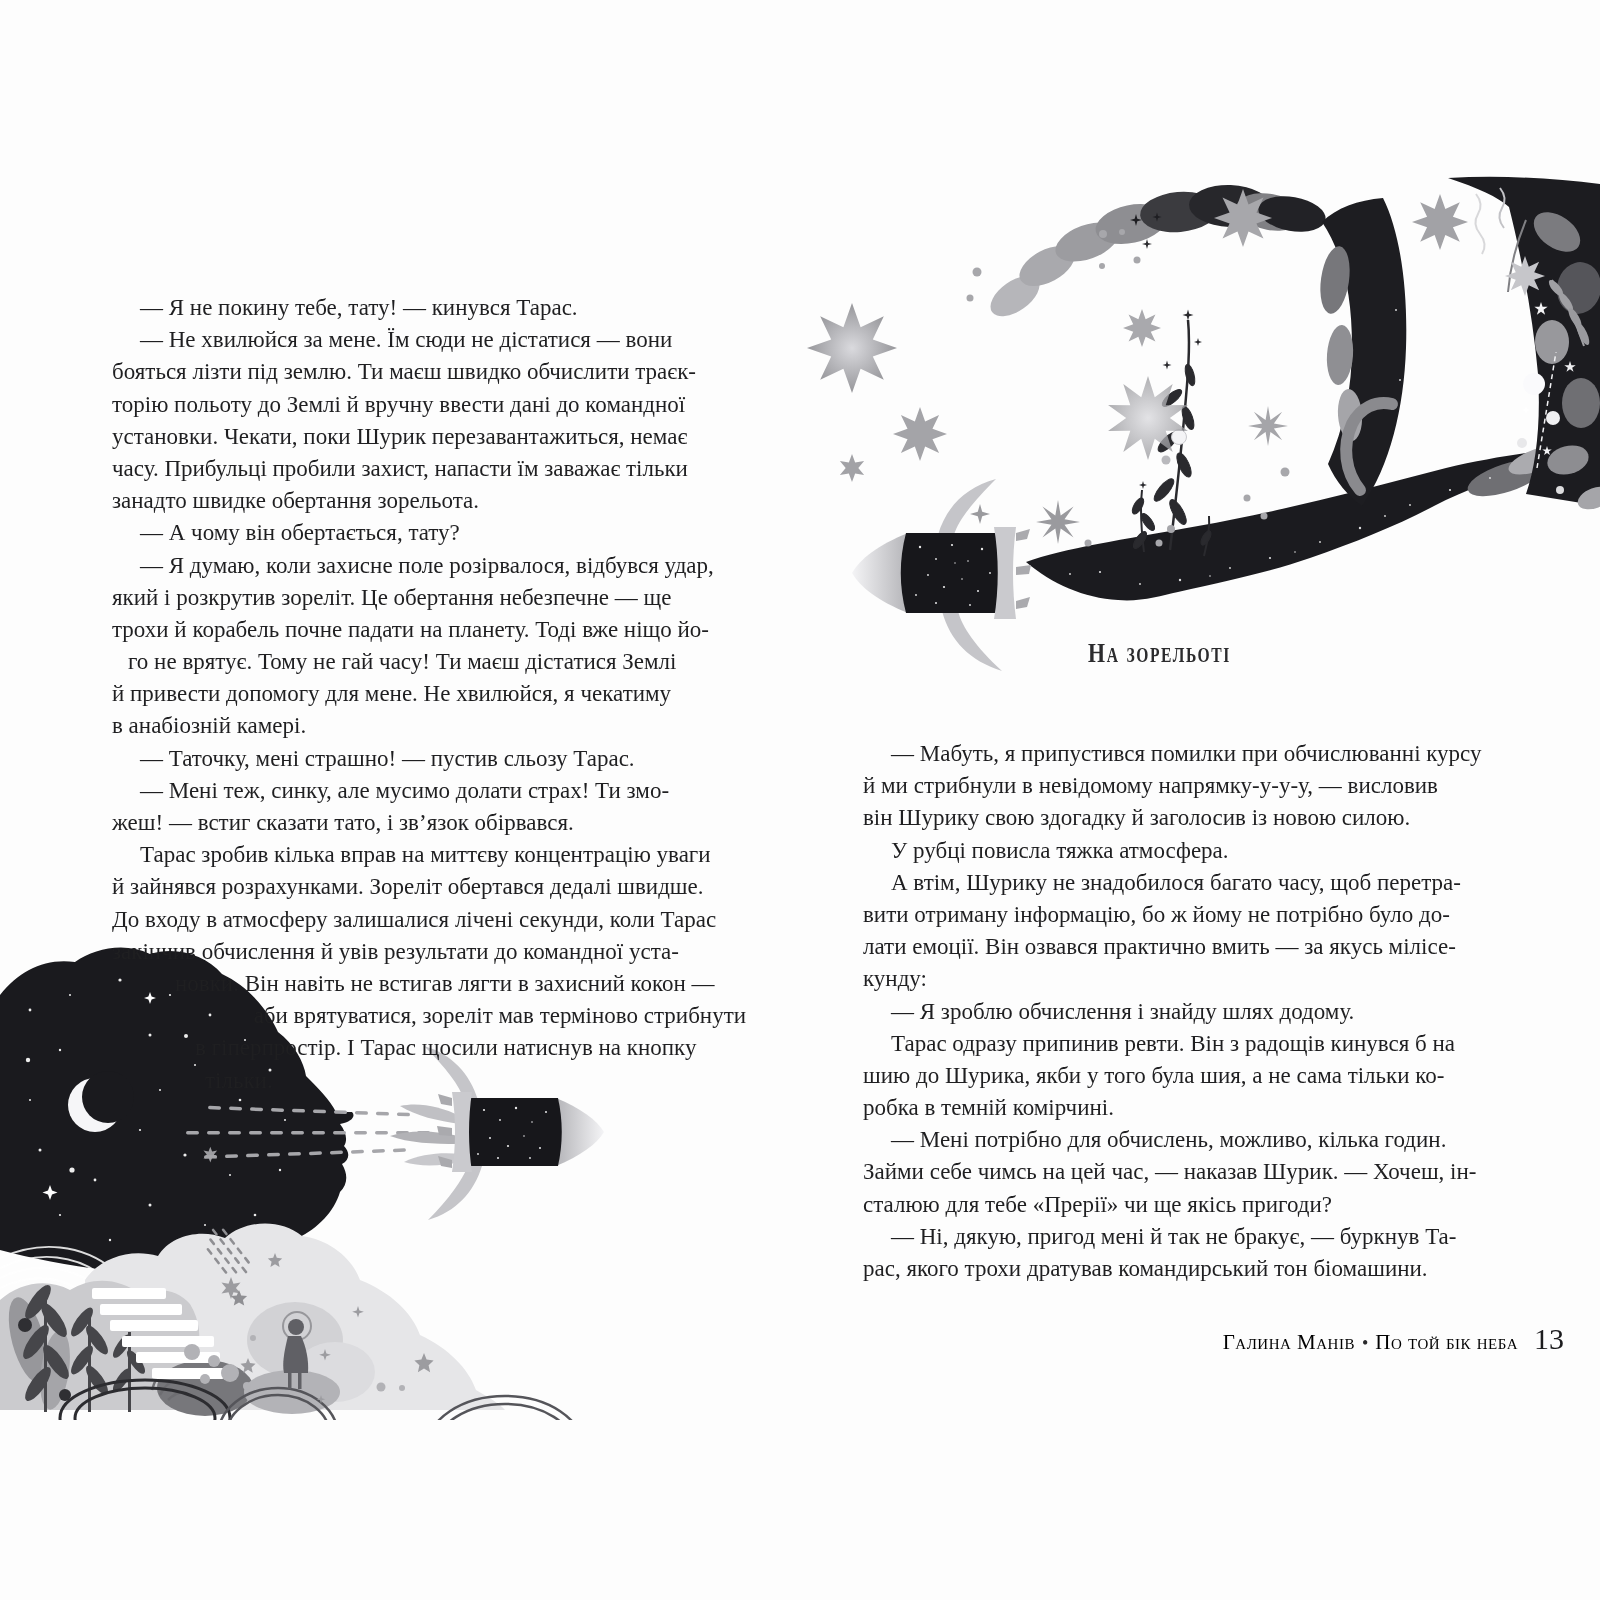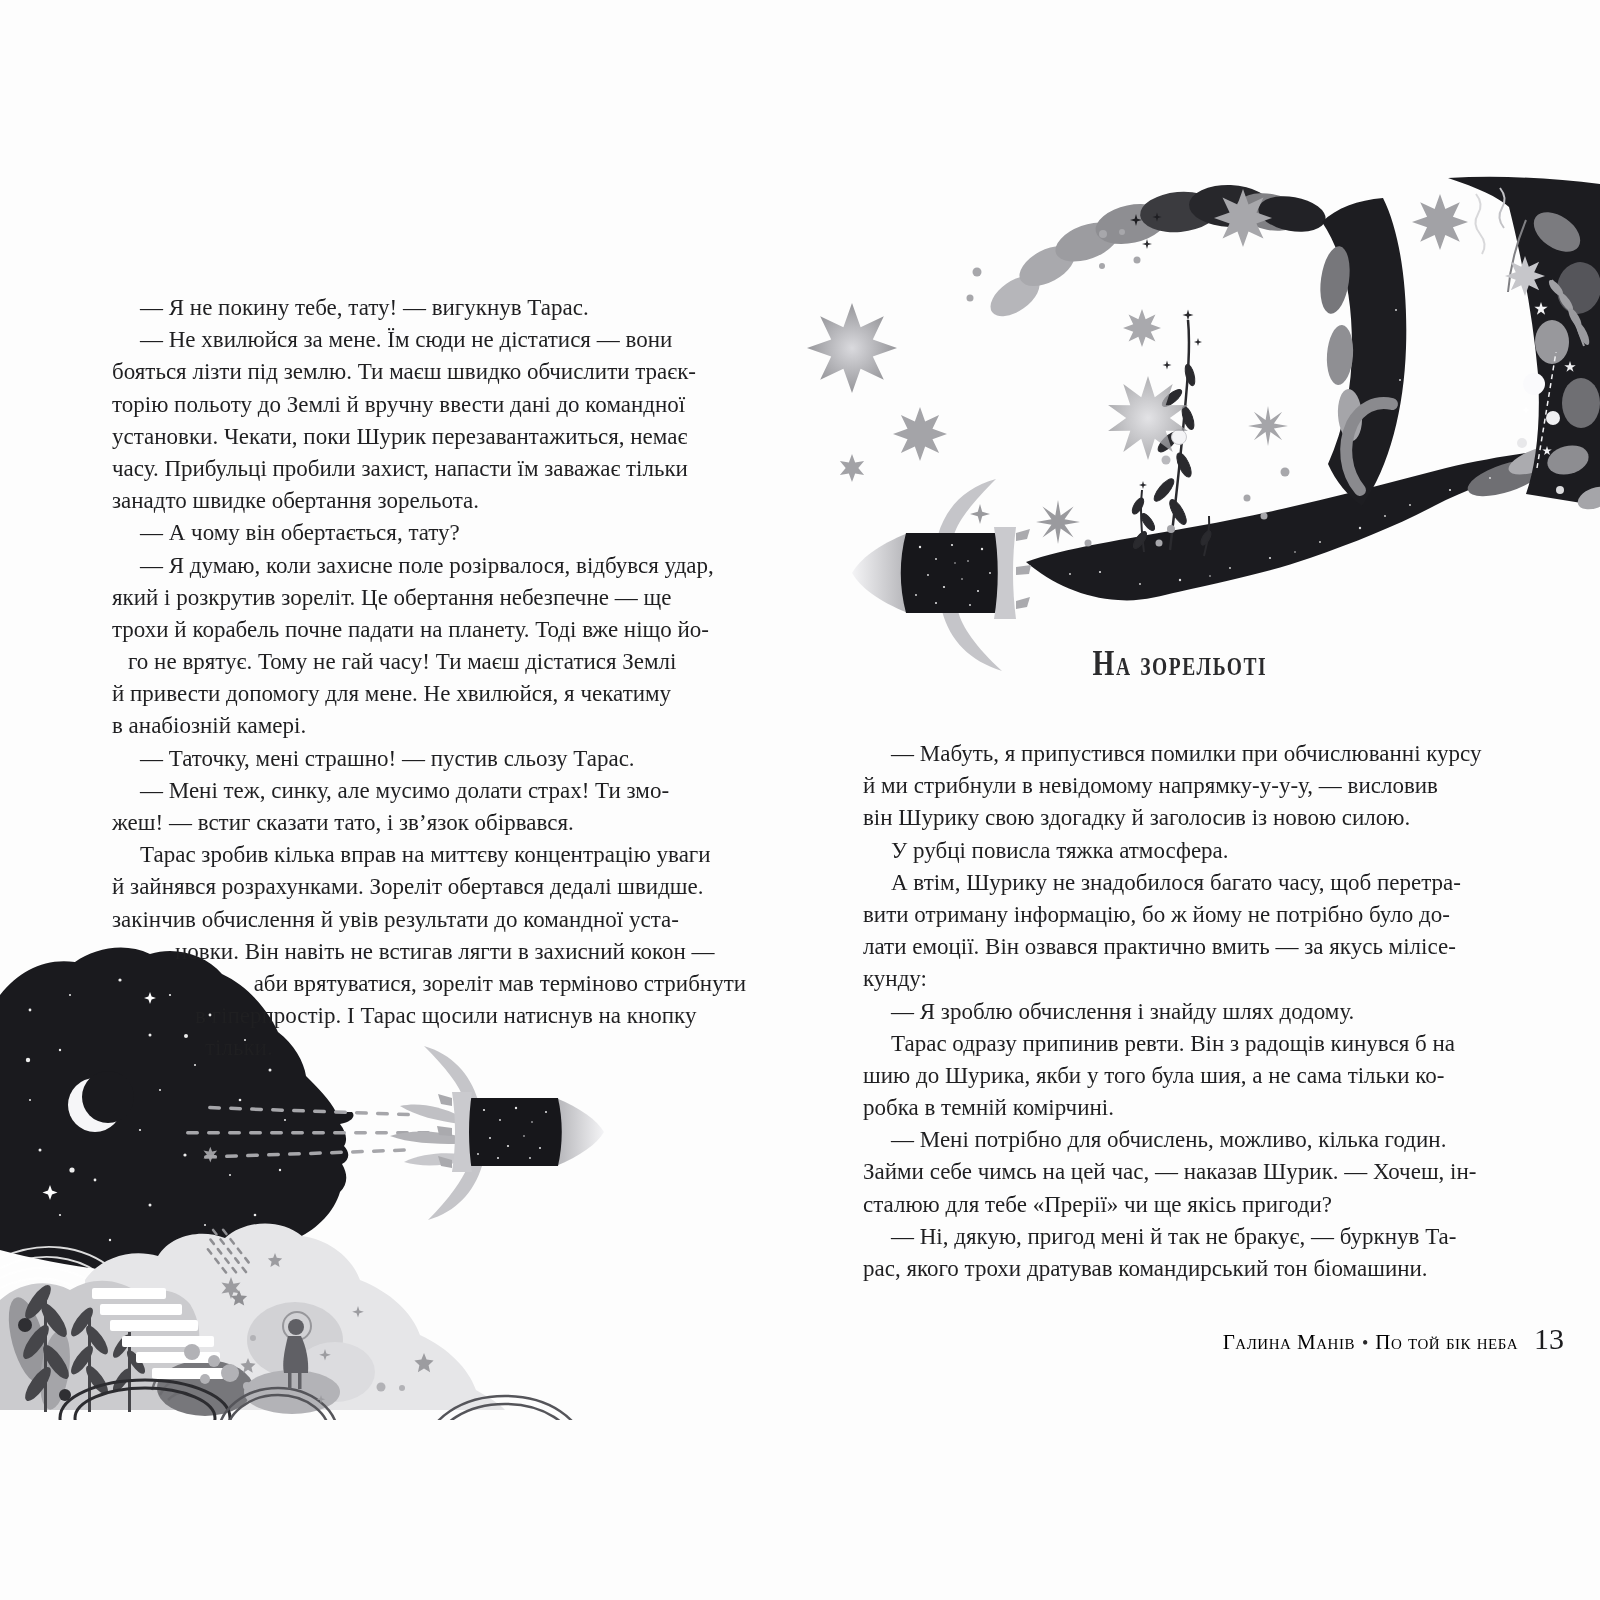--- a/index.html
+++ b/index.html
@@ -3,22 +3,22 @@
 <meta charset="utf-8">
 <style>
   html,body{margin:0;padding:0;}
   body{width:1600px;height:1600px;background:#fdfdfd;position:relative;overflow:hidden;
        font-family:"Liberation Serif","DejaVu Serif",serif;color:#1f1f21;}
   .textcol{position:absolute;width:634px;font-size:23px;line-height:32.2px;}
   .tl{height:32.2px;white-space:nowrap;}
   .tl.ind{text-indent:28px;}
   #left-text{left:112px;top:292px;}
   #right-text{left:863px;top:738px;}
-  #chapter-title{position:absolute;left:863px;top:618px;width:634px;text-align:center;
-      font-variant:small-caps;font-size:36px;color:#2b2b2d;letter-spacing:2px;}
+  #chapter-title{position:absolute;left:842px;top:618px;width:634px;text-align:center;
+      font-variant:small-caps;font-size:28px;color:#2b2b2d;letter-spacing:2px;}
   #chapter-title .sq{display:inline-block;transform:scaleX(.78);transform-origin:center;}
   #footer{position:absolute;top:1322px;right:36px;display:flex;align-items:baseline;}
   #footer .bookref{font-variant:small-caps;font-size:21px;letter-spacing:.5px;color:#000000;}
   #footer .sep{margin:0 7px;font-size:18px;color:#28282a;}
   #footer .pagenum{font-size:30px;margin-left:16px;color:#1c1c1e;}
   svg{position:absolute;display:block;}
   #top-illu{left:800px;top:160px;}
   #bottom-illu{left:0;top:940px;}
 </style>
 </head>
@@ -435,39 +435,40 @@
         <circle cx="524" cy="196" r="0.8"></circle>
         <circle cx="540" cy="208" r="1"></circle>
       <circle cx="478" cy="214" r="0.9"></circle>
         <circle cx="498" cy="218" r="1"></circle>
         <circle cx="530" cy="218" r="0.9"></circle>
     </g>
   </g>
 </svg>
 
 <div id="left-text" class="textcol">
-    <div class="tl ind">— Я не покину тебе, тату! — вигукнув Тарас.</div>
+    <div class="tl ind">— Я не покину тебе, тату! — кинувся Тарас.</div>
     <div class="tl ind j" style="word-spacing: 0px;">— Не хвилюйся за мене. Їм сюди не дістатися — вони</div>
     <div class="tl j" style="word-spacing: 0px;">бояться лізти під землю. Ти маєш швидко обчислити траєк-</div>
     <div class="tl j" style="word-spacing: 0px;">торію польоту до Землі й вручну ввести дані до командної</div>
     <div class="tl j" style="word-spacing: 0px;">установки. Чекати, поки Шурик перезавантажиться, немає</div>
     <div class="tl j" style="word-spacing: 0px;">часу. Прибульці пробили захист, напасти їм заважає тільки</div>
     <div class="tl ">занадто швидке обертання зорельота.</div>
     <div class="tl ind">— А чому він обертається, тату?</div>
     <div class="tl ind j" style="word-spacing: 0px;">— Я думаю, коли захисне поле розірвалося, відбувся удар,</div>
     <div class="tl j" style="word-spacing: 0px;">який і розкрутив зореліт. Це обертання небезпечне — ще</div>
     <div class="tl j" style="word-spacing: 0px;">трохи й корабель почне падати на планету. Тоді вже ніщо йо-</div>
     <div class="tl j" style="word-spacing: 0px; margin-left: 16px;">го не врятує. Тому не гай часу! Ти маєш дістатися Землі</div>
     <div class="tl j" style="word-spacing: 0px;">й привести допомогу для мене. Не хвилюйся, я чекатиму</div>
     <div class="tl ">в анабіозній камері.</div>
     <div class="tl ind">— Таточку, мені страшно! — пустив сльозу Тарас.</div>
     <div class="tl ind j" style="word-spacing: 0px;">— Мені теж, синку, але мусимо долати страх! Ти змо-</div>
     <div class="tl ">жеш! — встиг сказати тато, і зв’язок обірвався.</div>
     <div class="tl ind j" style="word-spacing: 0px;">Тарас зробив кілька вправ на миттєву концентрацію уваги</div>
     <div class="tl j" style="word-spacing: 0px;">й зайнявся розрахунками. Зореліт обертався дедалі швидше.</div>
+    <div class="tl j" style="word-spacing: 0px;">До входу в атмосферу залишалися лічені секунди, коли Тарас</div>
     <div class="tl j" style="word-spacing: 0px;">закінчив обчислення й увів результати до командної уста-</div>
     <div class="tl j" style="margin-left: 63px; word-spacing: 0px;">новки. Він навіть не встигав лягти в захисний кокон —</div>
     <div class="tl j" style="margin-left: 93px; word-spacing: 0px; text-align: right;">аби врятуватися, зореліт мав терміново стрибнути</div>
     <div class="tl j" style="margin-left: 83px; word-spacing: 0px;">в гіперпростір. І Тарас щосили натиснув на кнопку</div>
     <div class="tl " style="margin-left: 93px;">тільки.</div>
   </div>
 
 <h1 id="chapter-title"><span class="sq">На зорельоті</span></h1>
 
 <div id="right-text" class="textcol">

